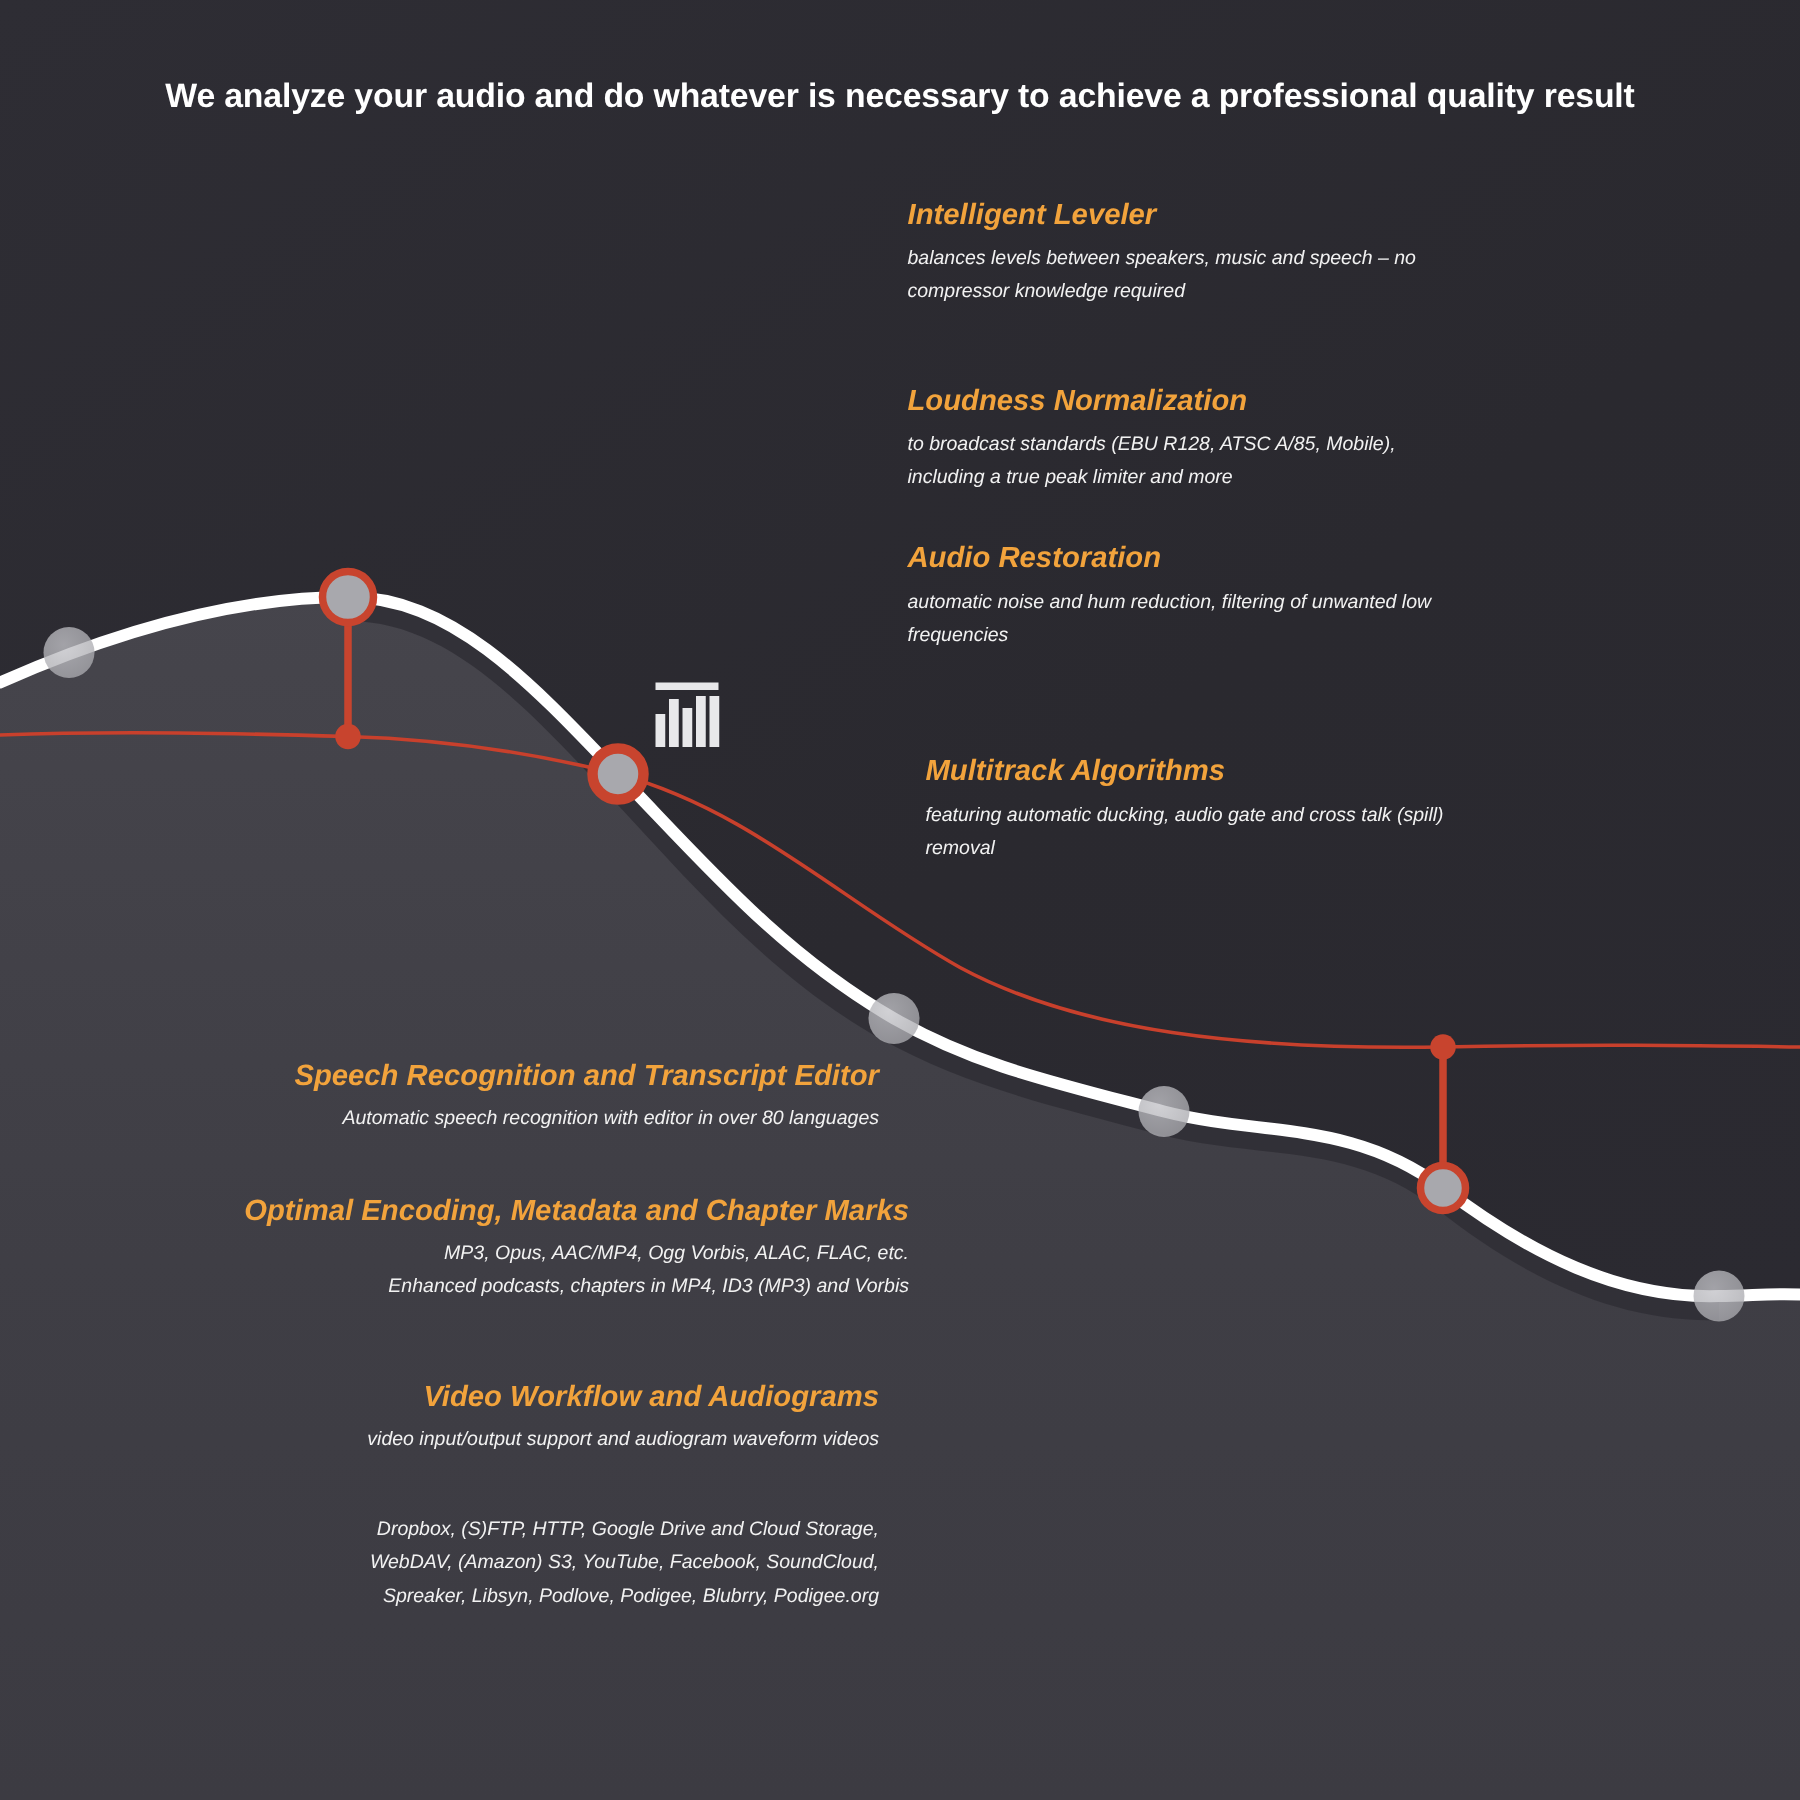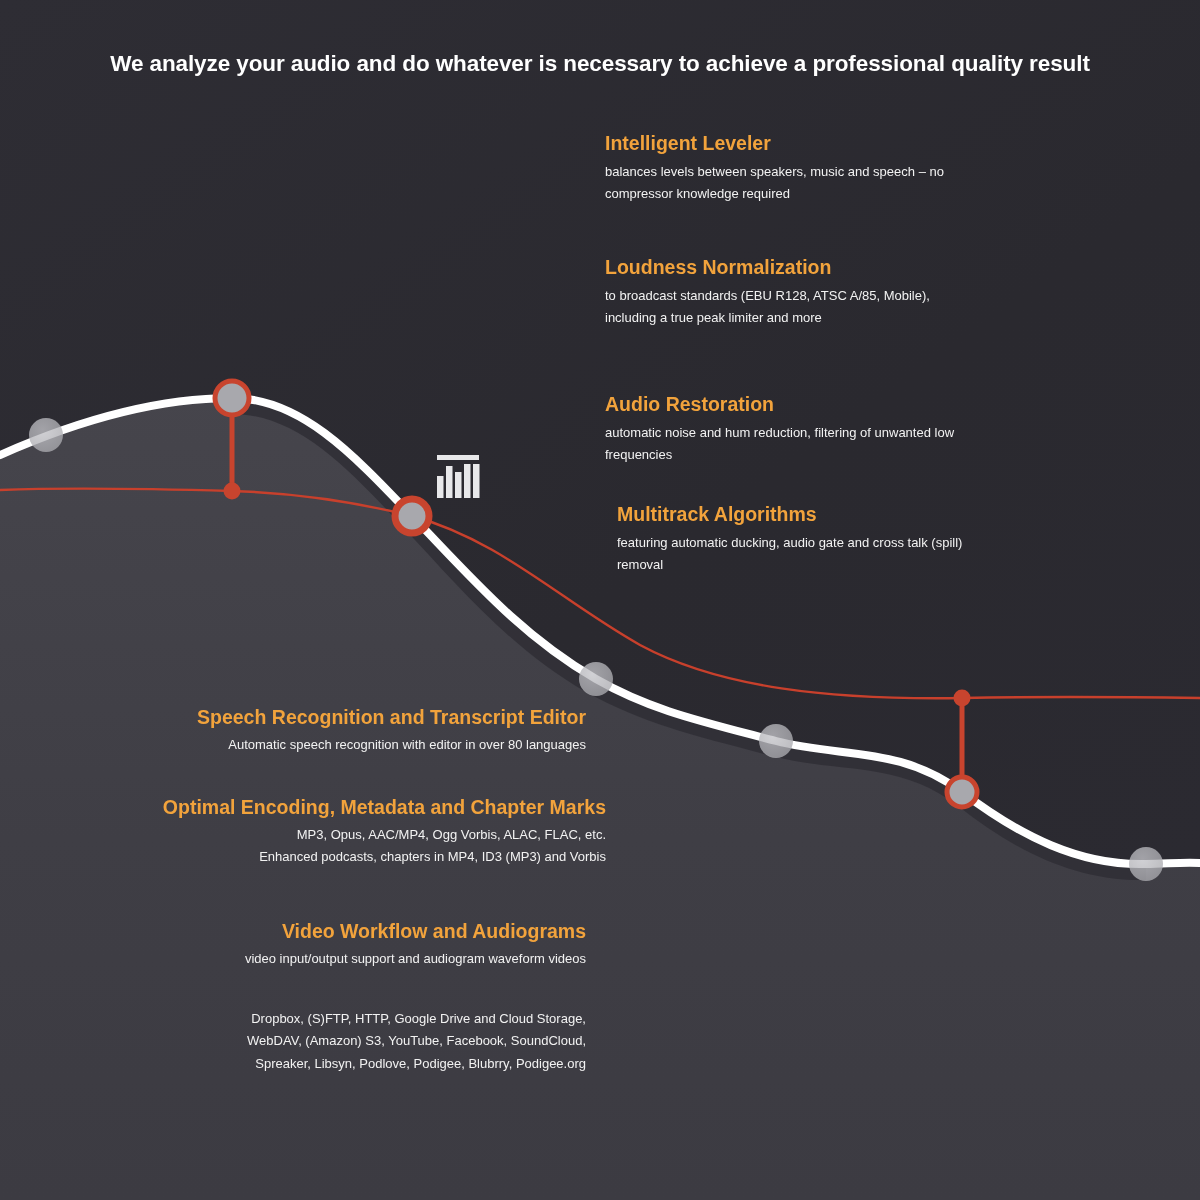--- a/index.html
+++ b/index.html
@@ -36,20 +36,21 @@
     color: #ffffff;
     font-size: 22.5px;
     font-weight: bold;
     letter-spacing: -0.1px;
     line-height: 1.25;
   }
 
   
   .block {
     position: absolute;
+    font-style: italic;
   }
   .block .b-title {
     color: #f2a33c;
     font-weight: bold;
     font-size: 19.5px;
     line-height: 1.28;
     margin: 0 0 5px 0;
     white-space: nowrap;
   }
   .block .b-line {
@@ -57,21 +58,21 @@
     font-size: 13px;
     line-height: 1.72;
     white-space: nowrap;
   }
 
   .right-col { left: 605px; width: 580px; text-align: left; }
   .left-col  { left: 0px;   width: 586px; text-align: right; }
 
   .blk-leveler     { top: 131px; }
   .blk-loudness    { top: 255px; }
-  .blk-restoration { top: 392px; }
+  .blk-restoration { top: 360px; }
   .blk-multitrack  { top: 502px; margin-left: 12px; }
 
   .blk-speech      { top: 705px; }
   .blk-encoding    { top: 795px; padding-left: 20px; }
   .blk-video       { top: 919px; }
   .blk-deploy      { top: 1008px; }
 
   .left-col .b-title { margin-bottom: 4px; }
 </style>
 </head>

